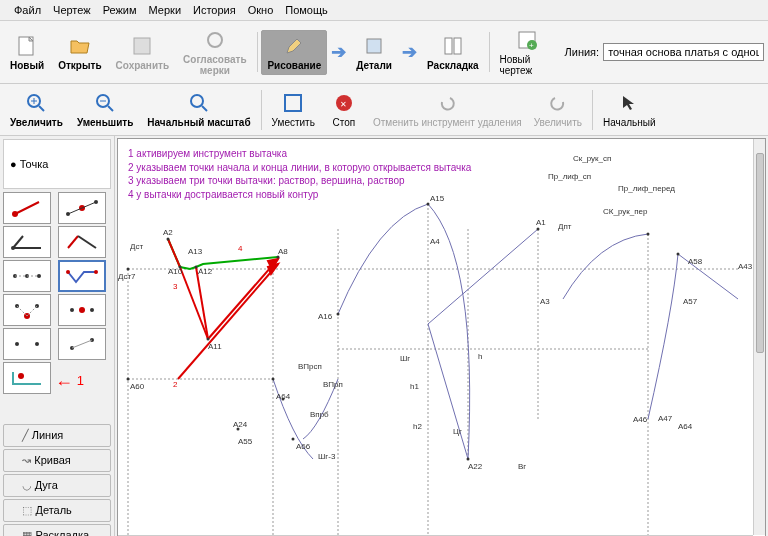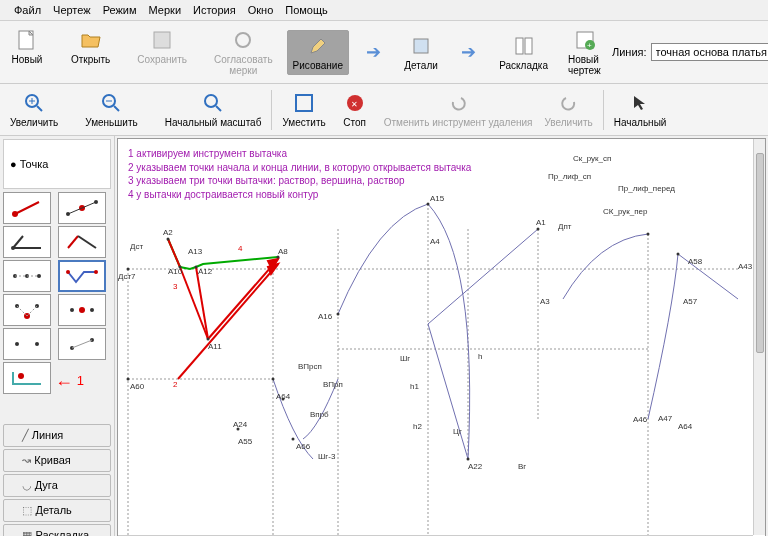--- a/index.html
+++ b/index.html
@@ -1,20 +1,20 @@
 <!DOCTYPE html>
 <html><head>
 <meta charset="utf-8">
 <style>
   * { box-sizing: border-box; margin: 0; padding: 0; }
   body { font-family: Arial, sans-serif; font-size: 11px; background: #f0f0f0; width: 768px; height: 536px; overflow: hidden; }
   .menubar { background: #f0f0f0; border-bottom: 1px solid #d0d0d0; padding: 2px 8px; display: flex; }
   .menubar span { padding: 2px 6px; cursor: default; }
   .toolbar { background: #f4f4f4; border-bottom: 1px solid #ccc; display: flex; align-items: center; padding: 3px 4px; }
-  .tool-group { display: flex; gap: 15px; align-items: flex-start; }
+  .tool-group { display: flex; gap: 2px; align-items: center; font-weight: bold; }
   .tool-btn { display: flex; flex-direction: column; align-items: center; justify-content: center; padding: 3px 5px; min-width: 46px; border: 1px solid transparent; cursor: pointer; font-size: 10px; }
   .tool-btn.active { border: 1px solid #a0a0a0; background: #a3a3a3; border-radius: 2px; }
   .tool-btn.disabled { color: #a0a0a0; }
   .tool-icon { width: 24px; height: 24px; display: flex; align-items: center; justify-content: center; margin-bottom: 2px; }
   .sep { width: 1px; height: 40px; background: #ccc; margin: 0 4px; }
   .arrow-icon { color: #5a8fd6; font-size: 18px; margin: 0 2px; align-self: center; }
   .drawing-label { padding: 2px 4px; margin-left: auto; }
   .drawing-input { border: 1px solid #888; padding: 2px 4px; width: 192px; font-size: 11px; }
   .second-toolbar { background: #f4f4f4; border-bottom: 1px solid #ccc; display: flex; padding: 3px 4px; align-items: center; }
   .main { display: flex; height: calc(536px - 120px); }

